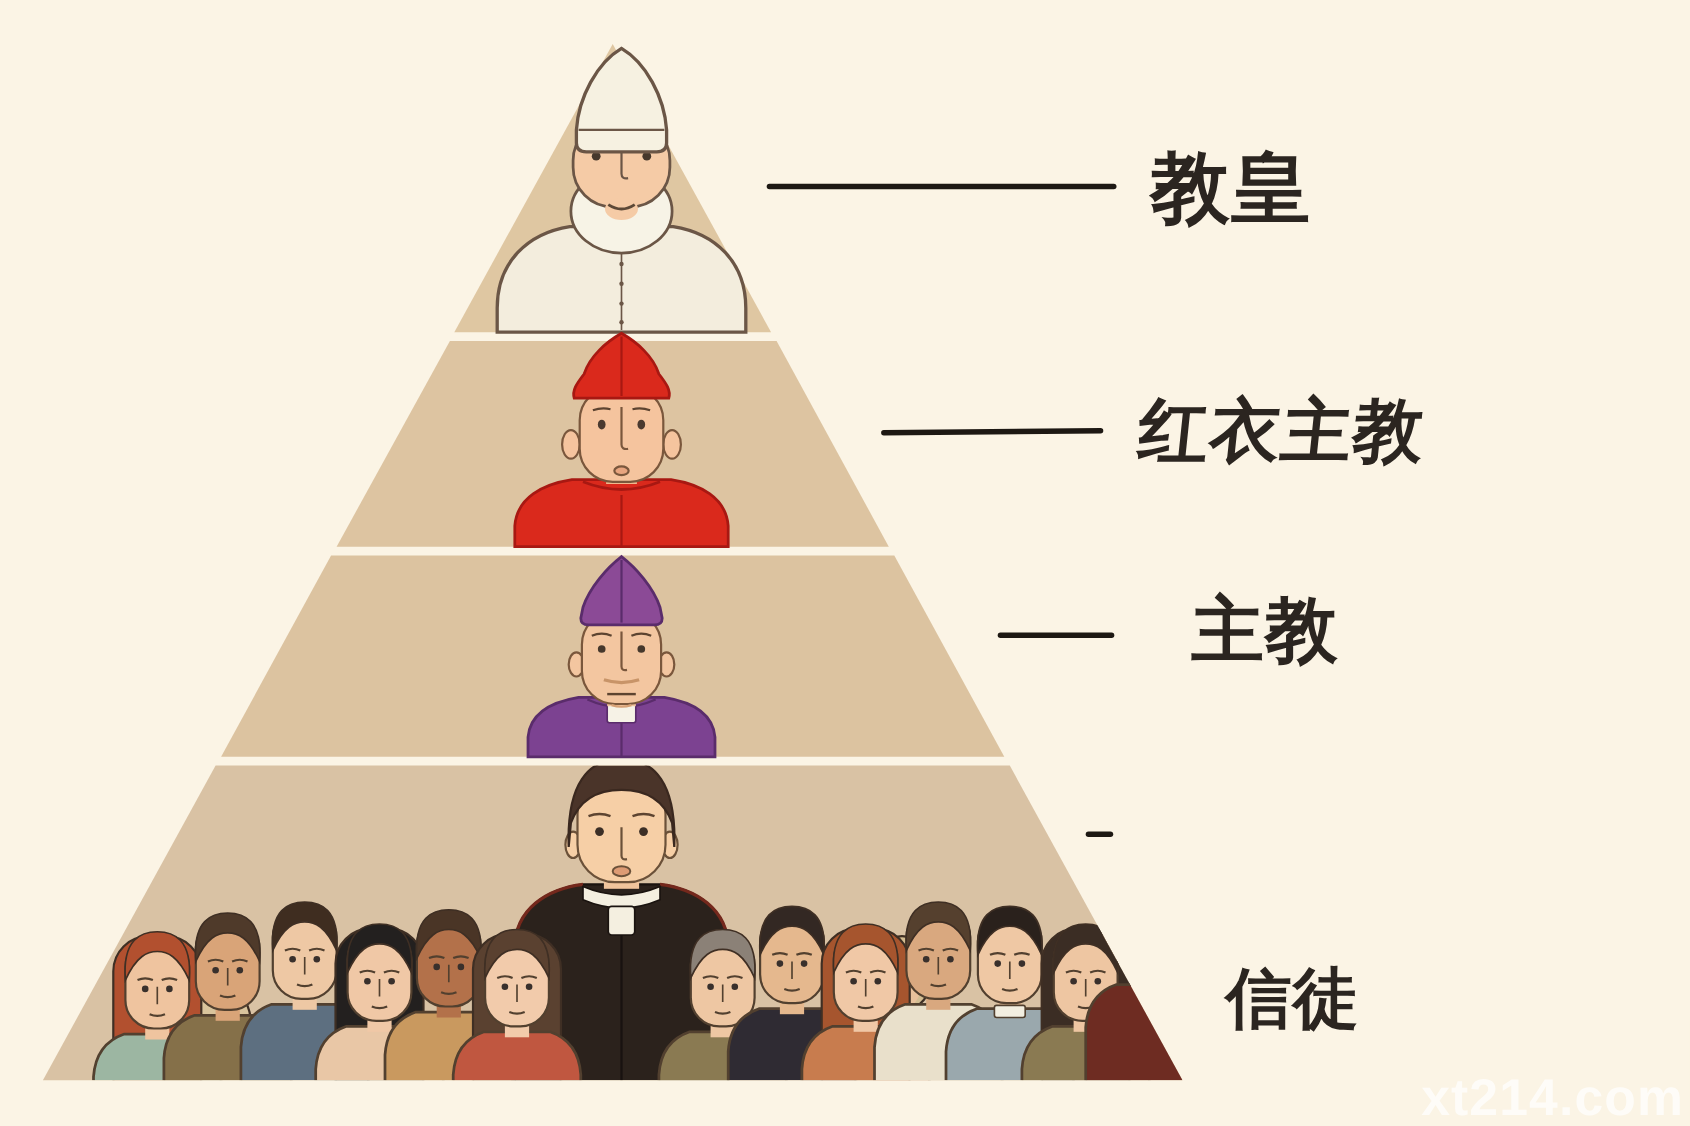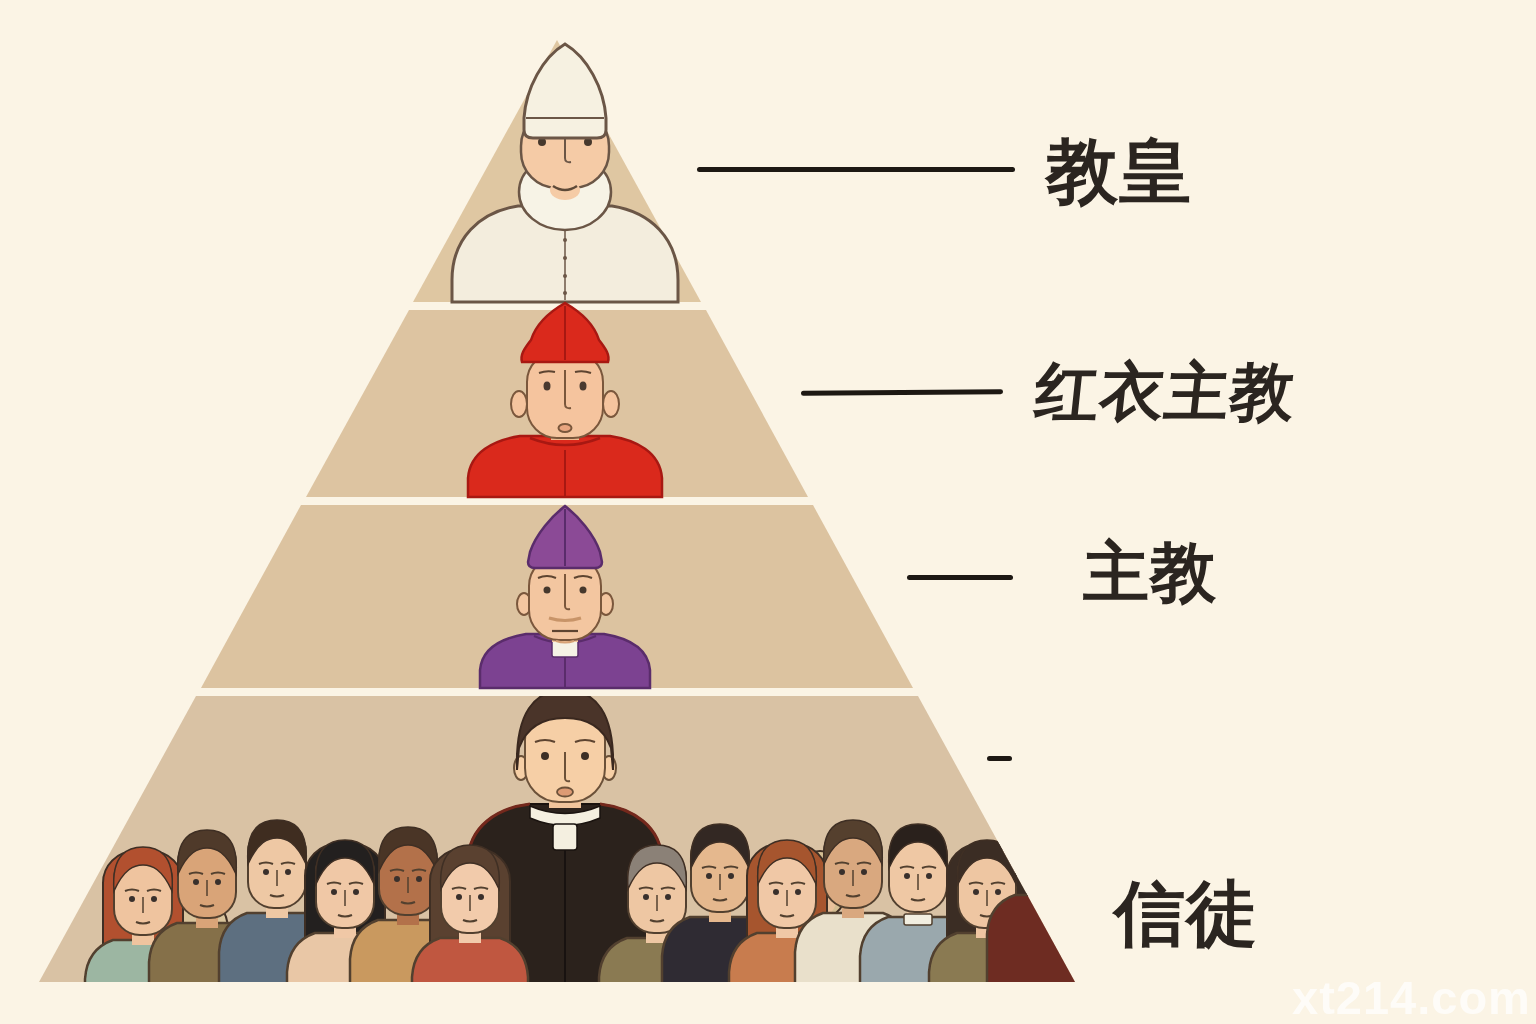--- a/index.html
+++ b/index.html
@@ -10,21 +10,21 @@
   }
   .pyramid-svg{position:absolute;left:0;top:0;}
   .label{
     position:absolute;color:#2b2520;font-weight:700;line-height:1;
     letter-spacing:1px;white-space:nowrap;
   }
   .label-pope{left:1046px;top:135px;font-size:72px;}
   .label-cardinal{left:1032px;top:360px;font-size:64px;transform:skewX(-6deg);transform-origin:left bottom;}
   .label-bishop{left:1051px;top:539px;font-size:66px;margin-left:32px;}
   .label-priest{left:1046px;top:722px;font-size:66px;}
-  .label-believers{left:1114px;top:878px;font-size:71px;}
+  .label-believers{left:1114px;top:878px;font-size:60px;}
   .leader-line{position:absolute;height:5px;background:#1d1813;border-radius:3px;}
   .line-pope{left:697px;top:167px;width:318px;}
   .line-cardinal{left:801px;top:390px;width:202px;transform:rotate(-0.5deg);}
   .line-bishop{left:907px;top:575px;width:106px;}
   .line-priest{left:987px;top:756px;width:25px;}
   .watermark{
     position:absolute;left:1292px;top:970px;font-size:47px;font-weight:700;
     color:rgba(255,255,255,0.72);letter-spacing:1px;
   }
 </style>

